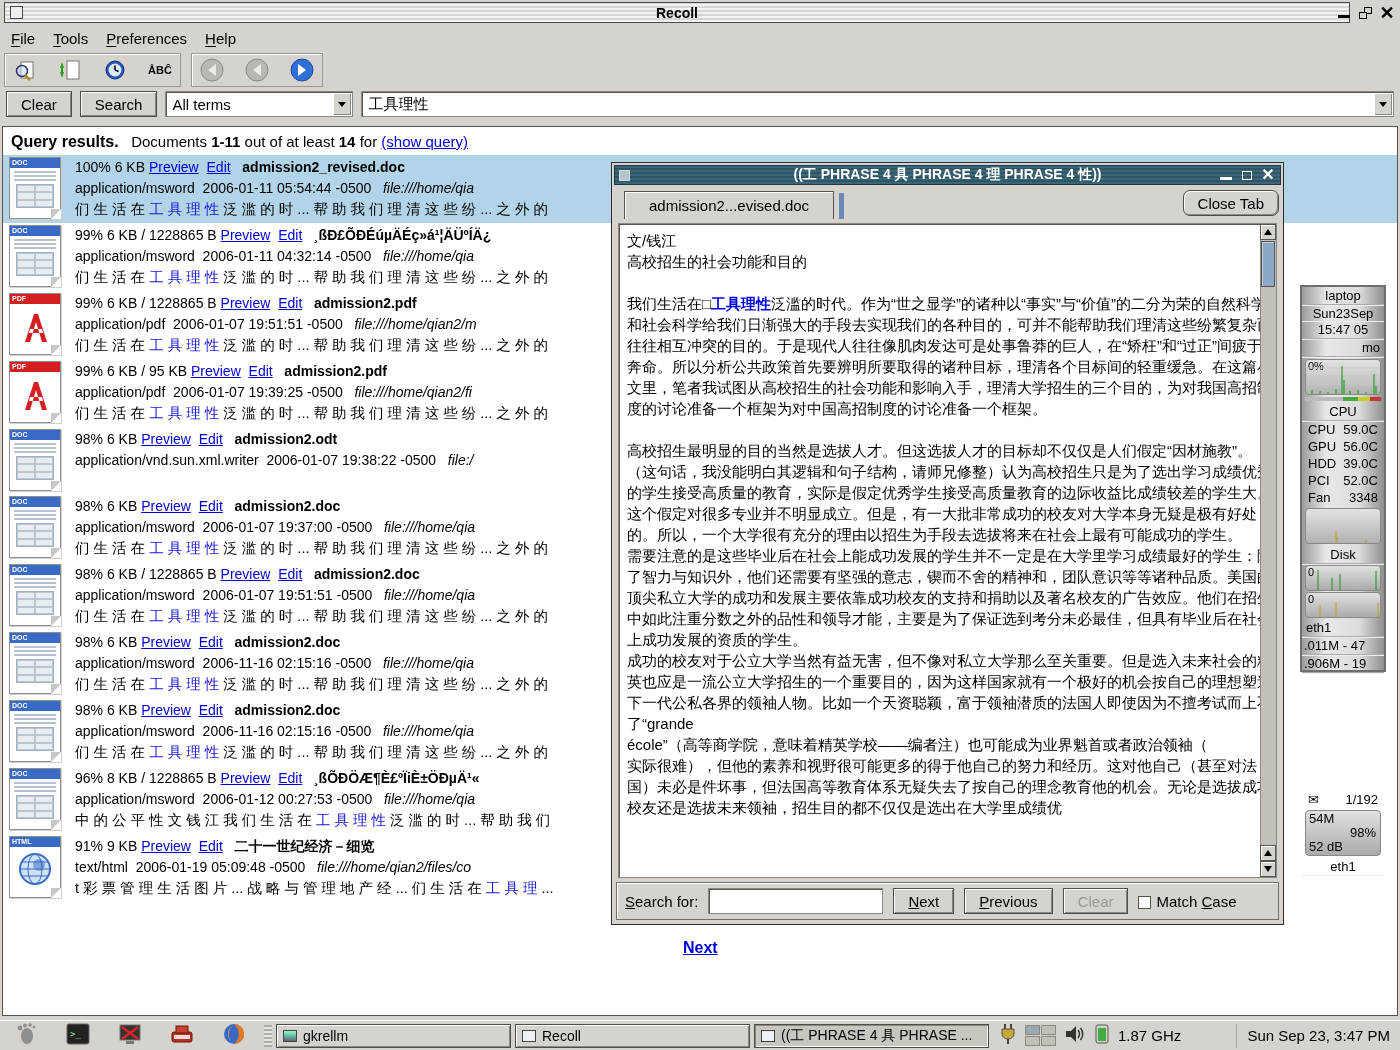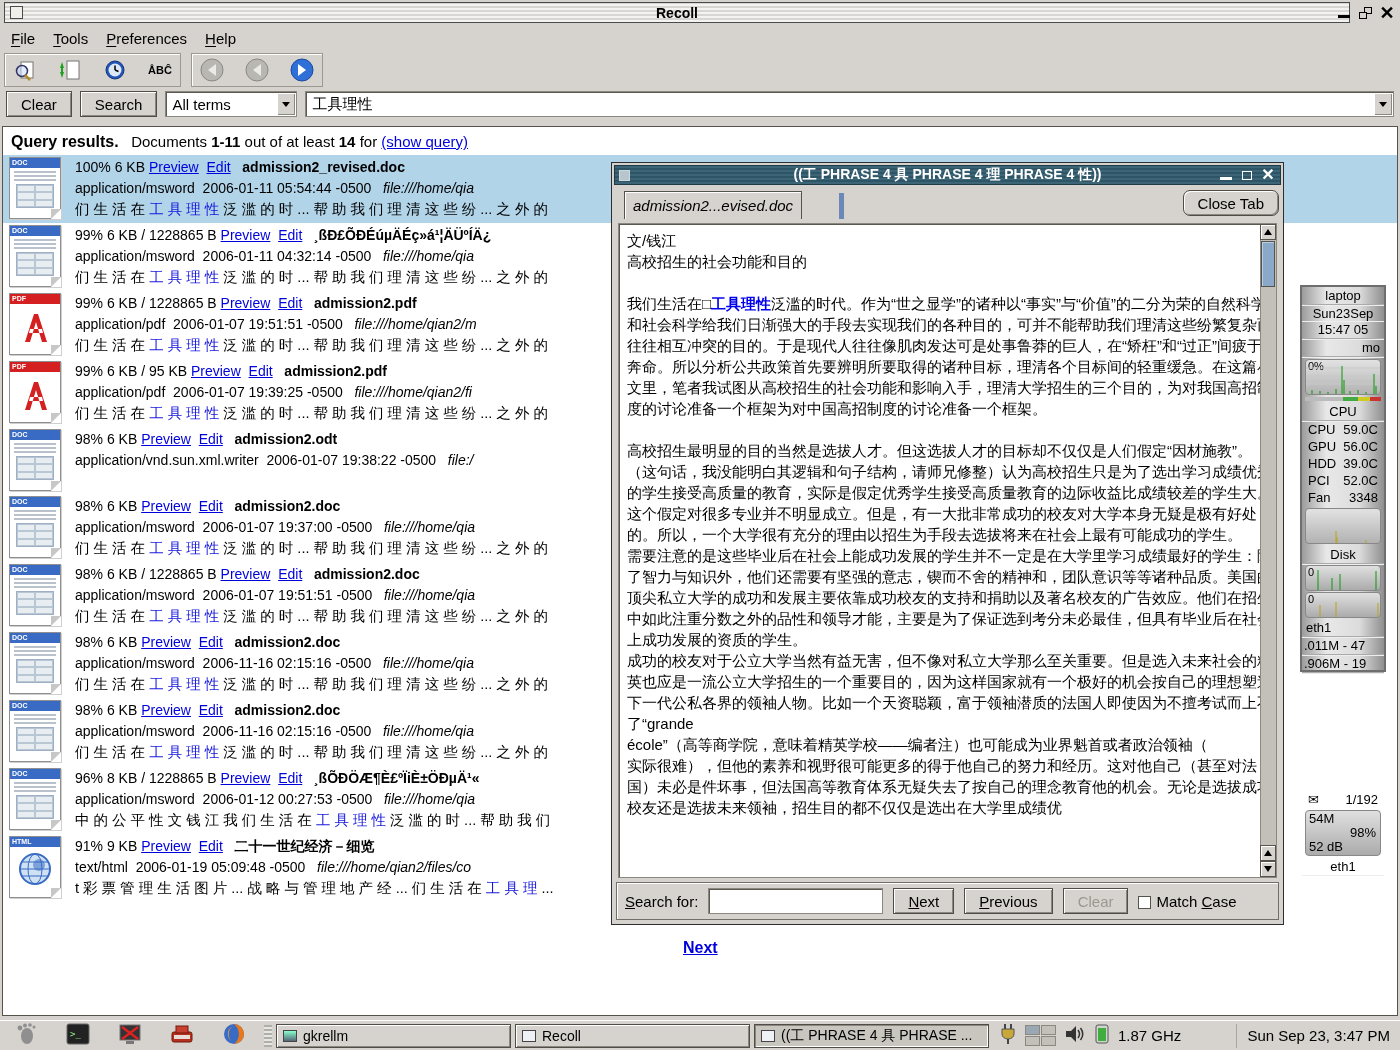--- a/index.html
+++ b/index.html
@@ -35,21 +35,21 @@
   .abc-label { font-size:11px; font-weight:bold; letter-spacing:0; }
 
   .searchrow { position:absolute; left:6px; top:90px; right:6px; height:28px; display:flex; align-items:center; gap:8px; }
   .push-btn { height:26px; padding:0 14px; font-size:15px; background:#d6d3ce; border:1px solid #4f4d46;
     box-shadow:inset 1px 1px 0 #fff, inset -1px -1px 0 #8a8880; display:flex; align-items:center; }
   .combo { height:26px; background:#fff; border:1px solid #8a8880; box-shadow:inset 1px 1px 0 #5a584f; display:flex; align-items:center; position:relative; }
   .combo .val { padding:0 6px; font-size:15px; white-space:nowrap; }
   .combo-arrow { position:absolute; right:1px; top:1px; bottom:1px; width:18px; background:#d6d3ce;
     box-shadow:inset 1px 1px 0 #fff, inset -1px -1px 0 #8a8880; display:flex; align-items:center; justify-content:center; }
   .combo-arrow::after { content:""; border:4px solid transparent; border-top:5px solid #000; margin-top:4px; }
-  #mode-combo { width:132px; }
+  #mode-combo { width:188px; }
   #query-combo { flex:1; }
 
   
   #results { position:absolute; left:2px; top:126px; right:2px; bottom:4px; background:#fff; border:1px solid #55534c; overflow:hidden; }
   .results-header { padding:6px 8px 4px 8px; font-size:15px; }
   .results-header b.big { font-size:16px; }
   a.link { color:#0000dd; text-decoration:underline; }
   .row { display:flex; padding:2px 0 3px 6px; }
   .row.sel { background:#b1d4e9; }
   .thumb { width:52px; height:62px; background:#fff; border:1px solid #8f8f8f; margin-right:14px; position:relative; flex:none; box-shadow:1px 1px 0 #cfcfcf; }
@@ -74,22 +74,22 @@
     background:repeating-linear-gradient(0deg,#3d6578 0 2px,#2e5565 2px 4px); border:1px solid #1d3a46;
     display:flex; align-items:center; }
   .pv-ticon { width:11px; height:11px; border:1px solid #cfd8dc; background:#b7c6cd; margin-left:4px; }
   .pv-title { position:absolute; left:0; right:0; text-align:center; color:#fff; font-weight:bold; font-size:14px; }
   .pv-controls { position:absolute; right:5px; display:flex; gap:7px; align-items:center; }
   .pv-controls .wc-min { border-color:#fff; }
   .pv-box { width:10px; height:9px; border:1.5px solid #fff; }
   .pv-x { color:#fff; font-size:16px; font-weight:bold; line-height:10px; }
 
   .pv-tabrow { position:absolute; left:4px; top:26px; right:4px; height:32px; }
-  .pv-tab { position:absolute; left:8px; top:2px; height:28px; padding:0 8px; display:flex; align-items:center; font-size:15px;
-    background:#d6d3ce; border:1px solid #55534c; border-bottom:none; box-shadow:inset 1px 1px 0 #fff;font-style:italic; }
+  .pv-tab { position:absolute; left:8px; top:2px; height:28px; padding:0 24px; display:flex; align-items:center; font-size:15px;
+    background:#d6d3ce; border:1px solid #55534c; border-bottom:none; box-shadow:inset 1px 1px 0 #fff; }
   .pv-tab-strip { position:absolute; left:223px; top:4px; width:5px; height:26px; background:#6a88b8; }
   .pv-closetab { position:absolute; right:0; top:1px;border-radius:7px; }
 
   .pv-text { position:absolute; left:6px; top:60px; right:6px; bottom:46px; background:#fff;
     border:1px solid #8a8880; box-shadow:inset 1px 1px 0 #5a584f; padding:6px 2px 0 8px; overflow:hidden;
     font-size:15px; line-height:21px; }
   .pv-line { min-height:21px; white-space:pre-wrap; word-break:break-all; }
   .pv-hl { color:#0000ee; font-weight:bold; }
 
   .pv-scroll { position:absolute; right:7px; top:61px; width:16px; bottom:47px; background:#c3c0ba; box-shadow:inset 1px 0 0 #8a8880; }

